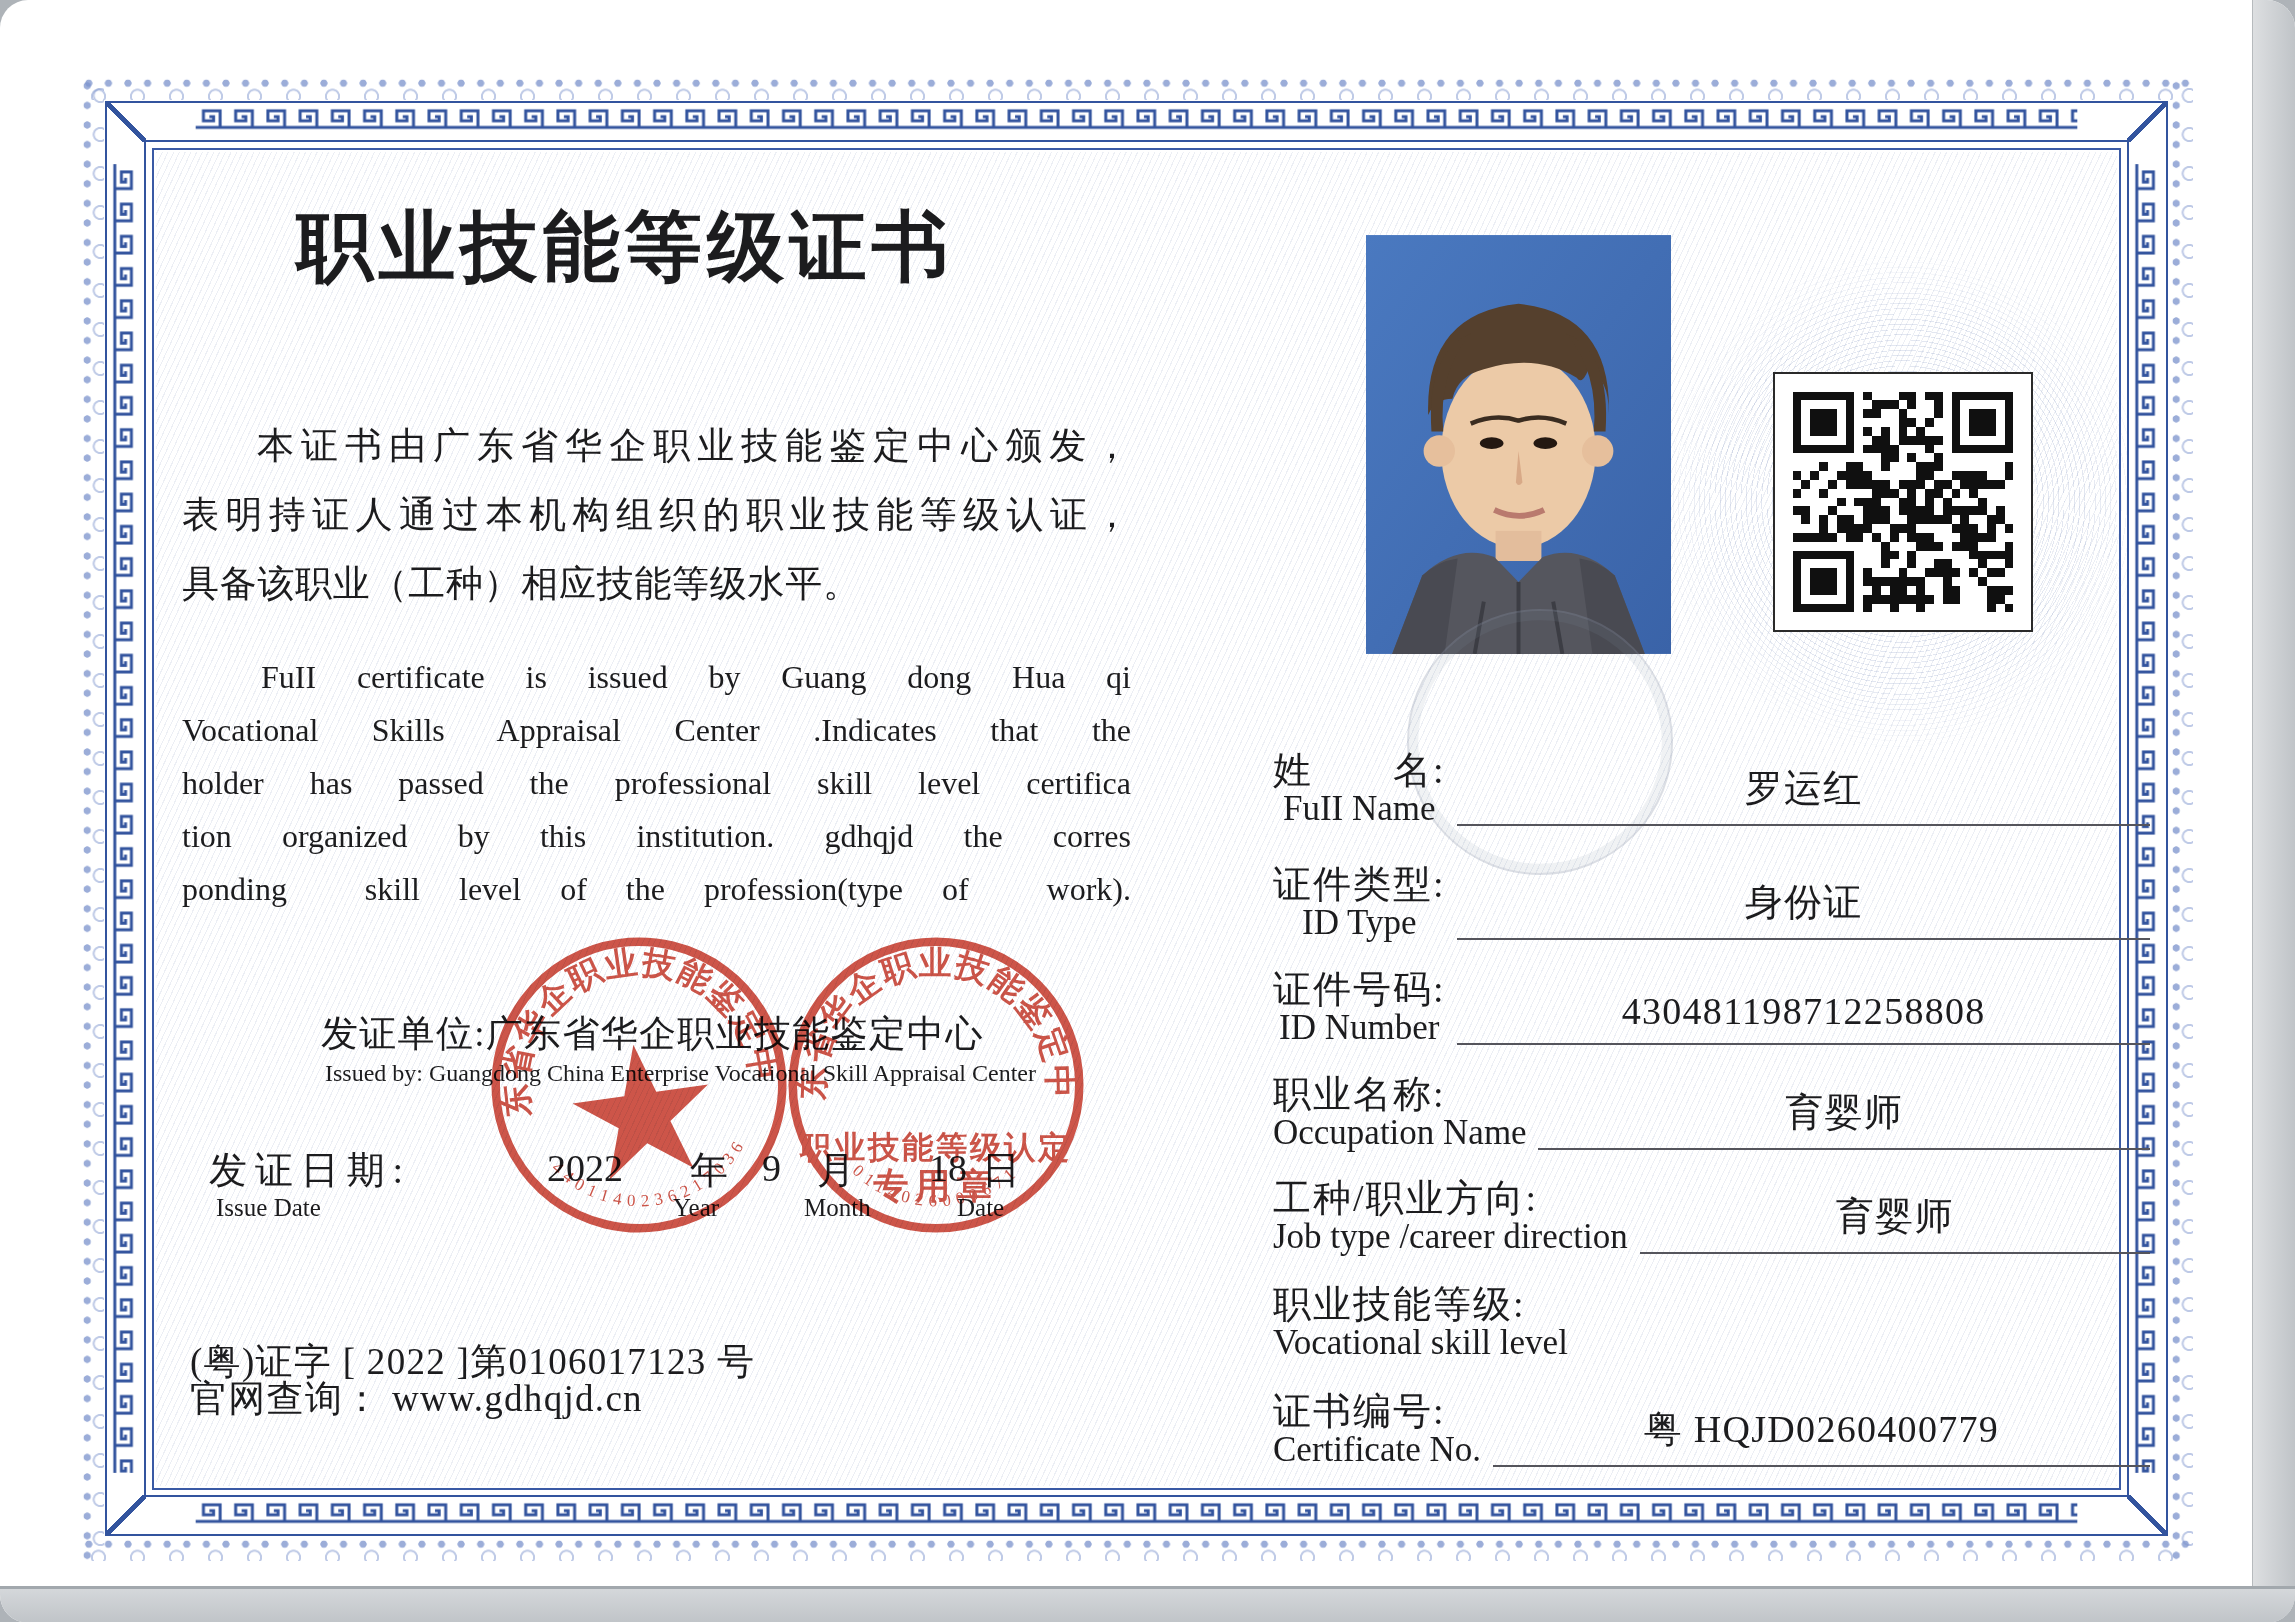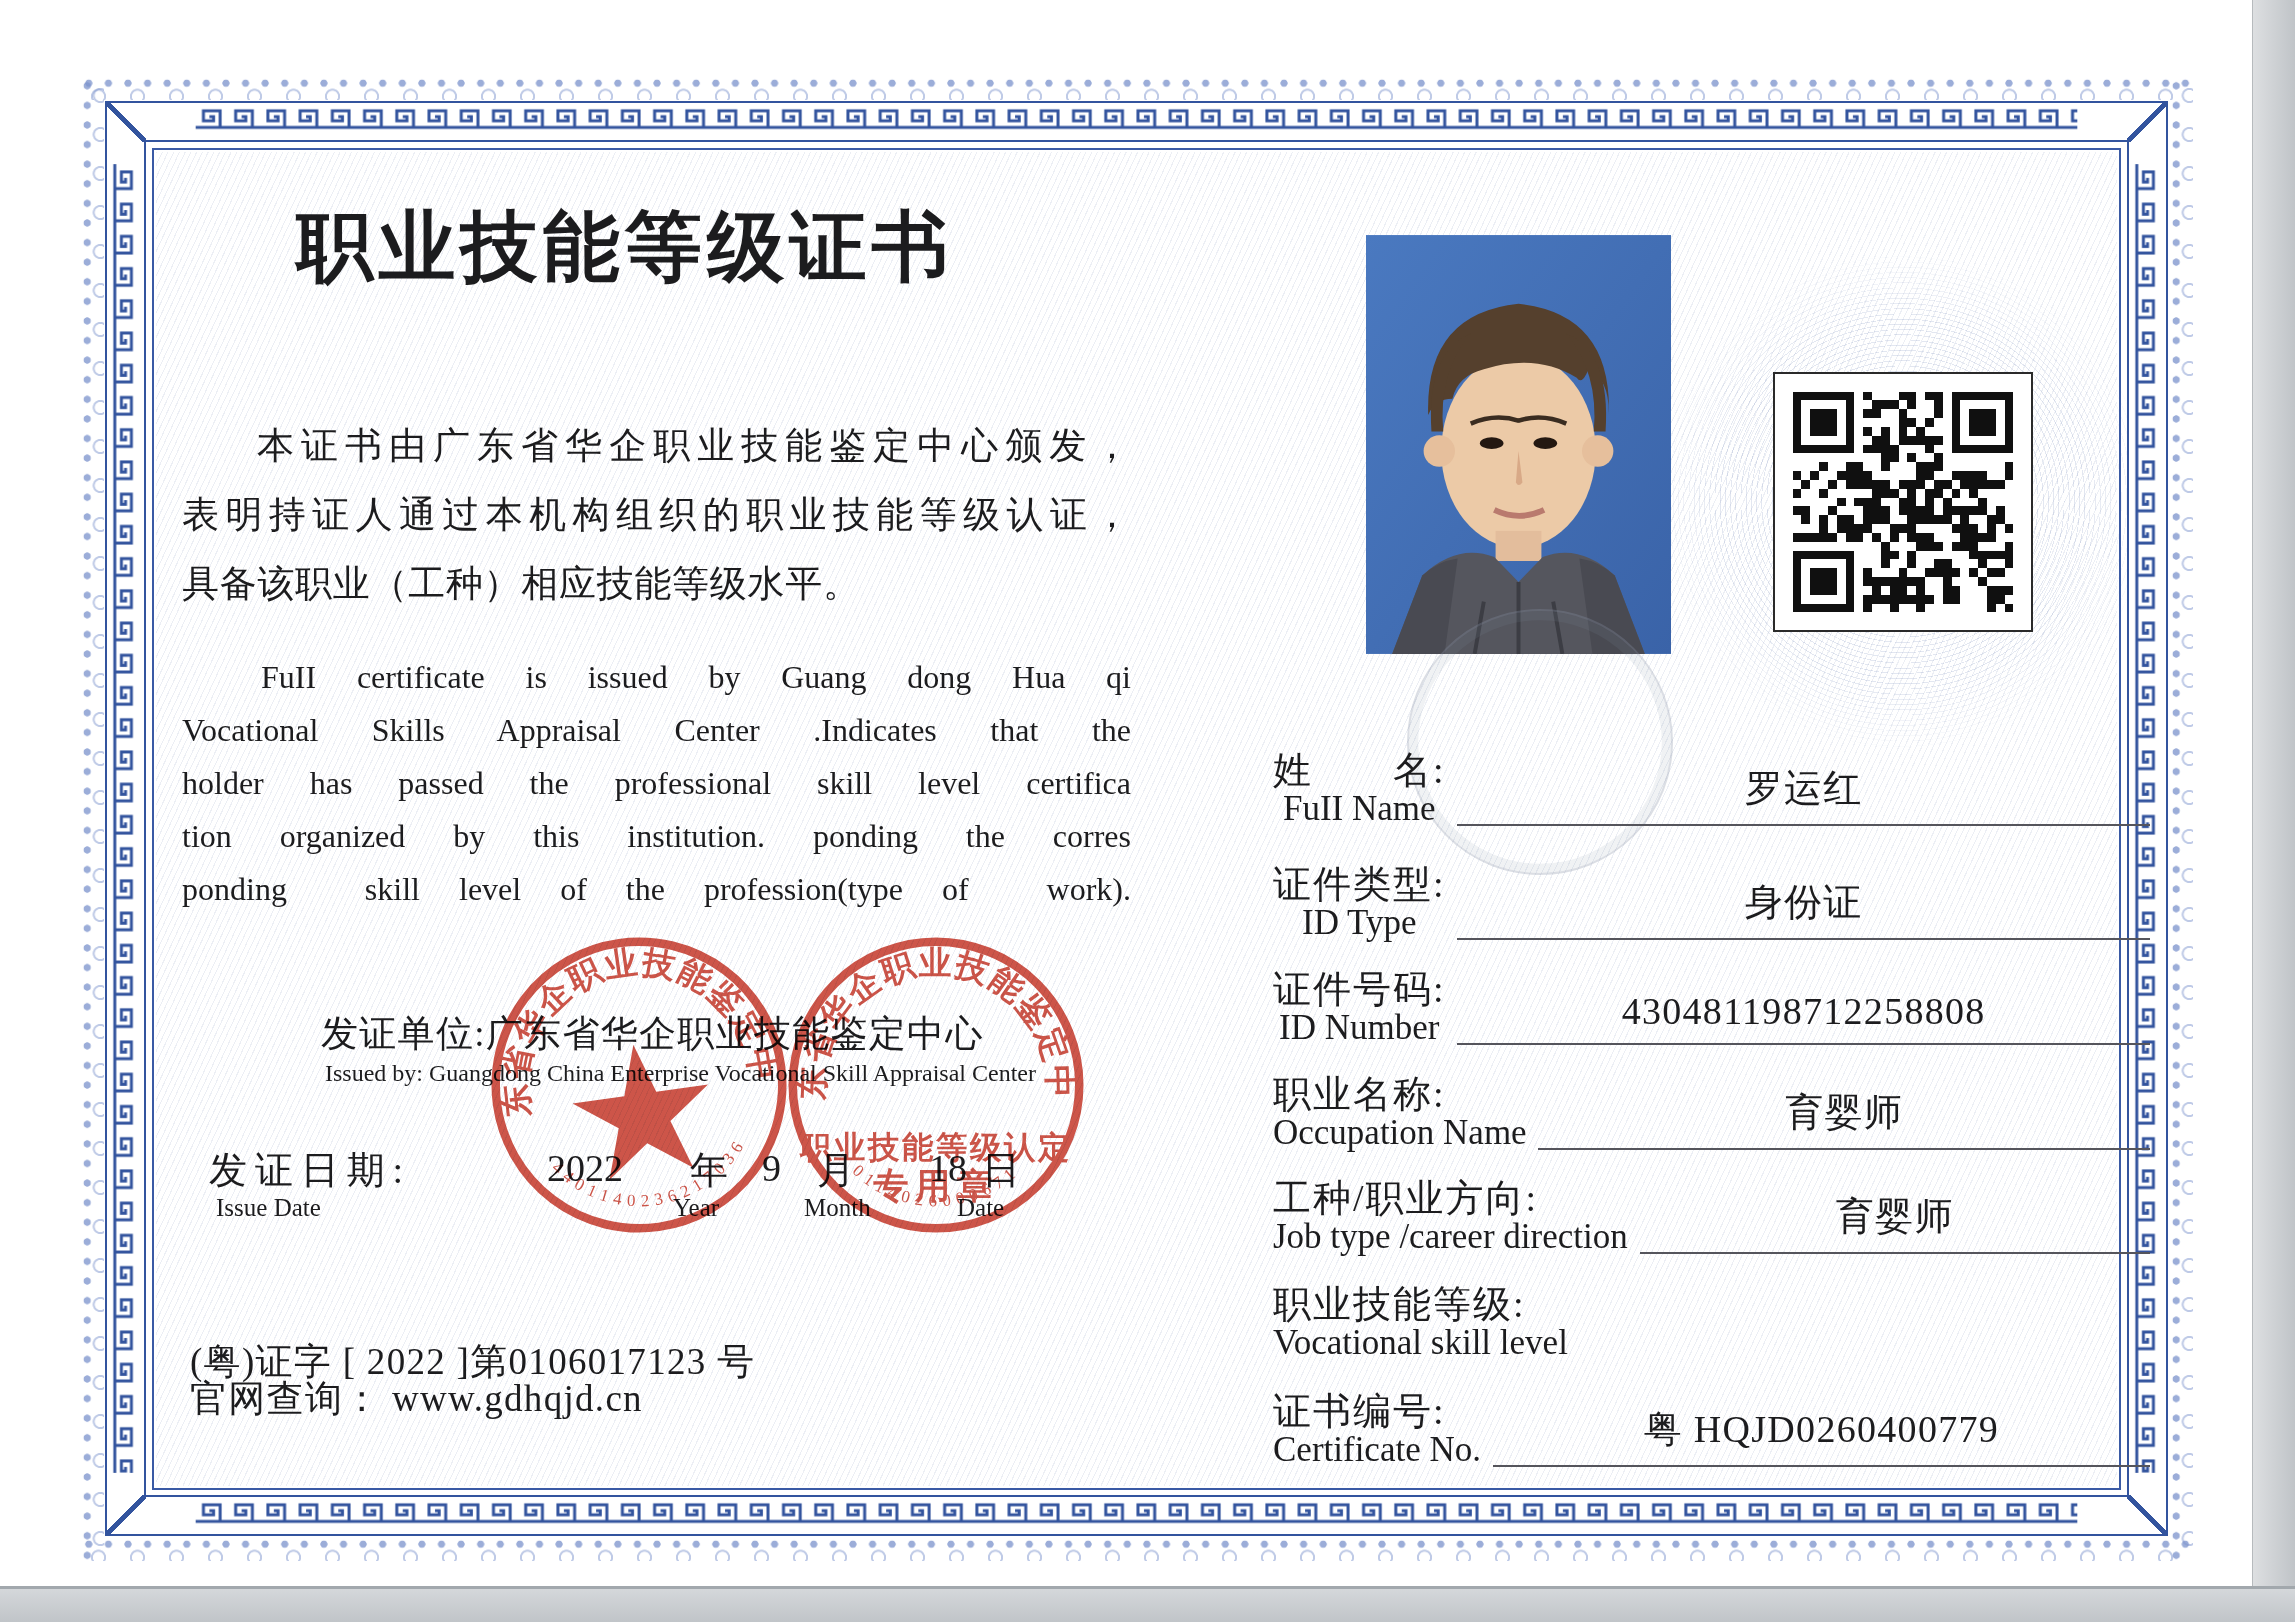--- a/index.html
+++ b/index.html
@@ -1,17 +1,17 @@
 <!DOCTYPE html>
 <html style="font-size:10.5px"><head>
 <meta charset="utf-8">
 <style>
   html,body{margin:0;padding:0;background:#aeb3b8;}
   #canvas{position:relative;width:2295px;height:1623px;background:#ffffff;overflow:hidden;
-          font-family:"Liberation Serif","DejaVu Serif",serif;color:#1c1c1e;}
+          font-family:"Liberation Serif","DejaVu Serif",serif;color:#1c1c1e;border-radius:28px;}
   .abs{position:absolute;}
   
   .scan-right{left:2252px;top:0;width:43px;height:1623px;background:linear-gradient(to right,#dddfe1,#bfc3c7);border-left:1.3px solid #b6babd;}
   .scan-bottom{left:0;top:1586px;width:2295px;height:37px;background:linear-gradient(#a2a8ad 0 3.3px,#d4d7da 3.3px,#c0c4c8);}
   
   .lace{opacity:.9;}
   .lace-h{height:23.6px;background-image:
     radial-gradient(circle at 50% 30%, rgba(125,148,205,.85) 0 3.3px, transparent 3.9px),
     radial-gradient(circle at 50% 85%, transparent 5.2px, rgba(125,148,205,.55) 5.9px 7.2px, transparent 7.9px);
     background-size:19.6px 23.6px,39px 23.6px;}
@@ -121,21 +121,21 @@
   <div class="abs para para-zh">
     <div class="ln first">本证书由广东省华企职业技能鉴定中心颁发，</div>
     <div class="ln">表明持证人通过本机构组织的职业技能等级认证，</div>
     <div class="ln last">具备该职业（工种）相应技能等级水平。</div>
   </div>
 
   <div class="abs para para-en">
     <div class="ln first">FuII certificate is issued by Guang dong Hua qi</div>
     <div class="ln">Vocational Skills Appraisal Center .Indicates that the</div>
     <div class="ln">holder has passed the professional skill level certifica</div>
-    <div class="ln">tion organized by this institution. ponding the corres</div>
+    <div class="ln">tion organized by this institution. gdhqjd the corres</div>
     <div class="ln">ponding  skill level of the profession(type of  work).</div>
   </div>
 
   <div class="abs issued-zh">发证单位:广东省华企职业技能鉴定中心</div>
   <div class="abs issued-en">Issued by: Guangdong China Enterprise Vocational Skill Appraisal Center</div>
 
   <div class="abs dl" style="left:209px;top:1145px;letter-spacing:7.9px;">发证日期:</div>
   <div class="abs dl" style="left:547px;top:1146px;">2022</div>
   <div class="abs dl" style="left:690px;top:1145px;">年</div>
   <div class="abs dl" style="left:762px;top:1146px;">9</div>

